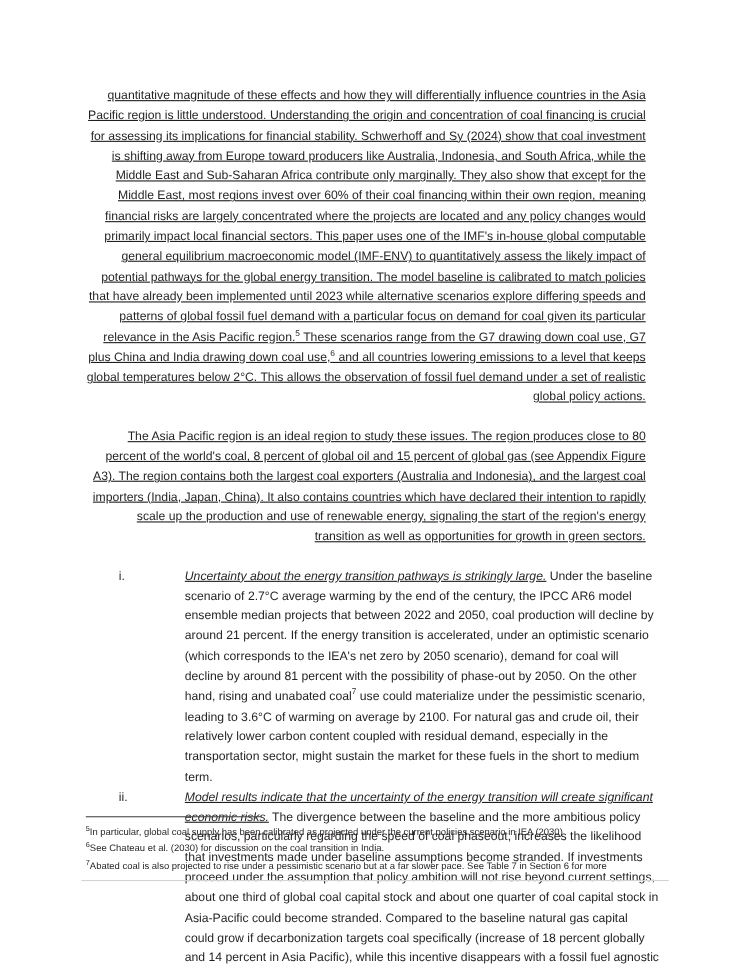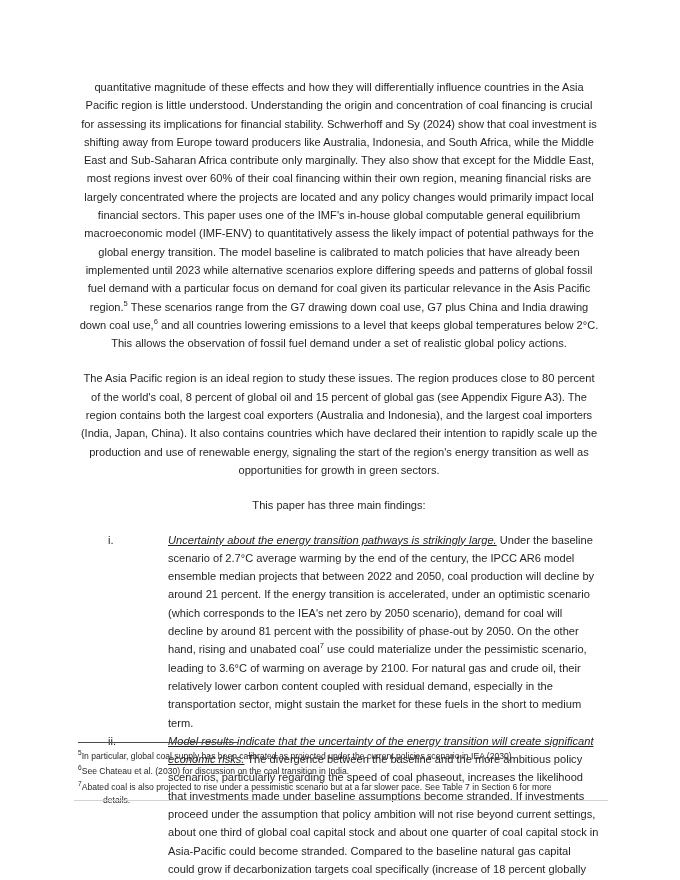--- a/index.html
+++ b/index.html
@@ -18,25 +18,26 @@
     position: relative;
     width: 680px;
     height: 880px;
     box-sizing: border-box;
     padding: 78px 80px 0 78px;
   }
   .body-col {
     width: 522px;
   }
   p.para {
-    margin: 0 0 17px 0;
+    margin: 0 13px 17px 0;
     font-size: 11.1px;
     line-height: 18.3px;
-    text-align: center;
+    text-align: right;
     color: #231f20;
+    text-decoration: underline;
   }
   p.para.tight {
     margin-bottom: 16px;
   }
   sup.fn {
     font-size: 7.6px;
     line-height: 0;
     vertical-align: super;
   }
   ol.findings {
@@ -127,21 +128,20 @@
     color: #8c8c8c;
   }
 </style>
 </head>
 <body>
 
 <div class="page">
   <div class="body-col">
     <p class="para">quantitative magnitude of these effects and how they will differentially influence countries in the Asia Pacific region is little understood. Understanding the origin and concentration of coal financing is crucial for assessing its implications for financial stability. Schwerhoff and Sy (2024) show that coal investment is shifting away from Europe toward producers like Australia, Indonesia, and South Africa, while the Middle East and Sub-Saharan Africa contribute only marginally. They also show that except for the Middle East, most regions invest over 60% of their coal financing within their own region, meaning financial risks are largely concentrated where the projects are located and any policy changes would primarily impact local financial sectors. This paper uses one of the IMF's in-house global computable general equilibrium macroeconomic model (IMF-ENV) to quantitatively assess the likely impact of potential pathways for the global energy transition. The model baseline is calibrated to match policies that have already been implemented until 2023 while alternative scenarios explore differing speeds and patterns of global fossil fuel demand with a particular focus on demand for coal given its particular relevance in the Asis Pacific region.<sup class="fn">5</sup> These scenarios range from the G7 drawing down coal use, G7 plus China and India drawing down coal use,<sup class="fn">6</sup> and all countries lowering emissions to a level that keeps global temperatures below 2°C. This allows the observation of fossil fuel demand under a set of realistic global policy actions.</p>
     <p class="para">The Asia Pacific region is an ideal region to study these issues. The region produces close to 80 percent of the world's coal, 8 percent of global oil and 15 percent of global gas (see Appendix Figure A3). The region contains both the largest coal exporters (Australia and Indonesia), and the largest coal importers (India, Japan, China). It also contains countries which have declared their intention to rapidly scale up the production and use of renewable energy, signaling the start of the region's energy transition as well as opportunities for growth in green sectors.</p>
-    <p class="para tight">This paper has three main findings:</p>
 
     <ol class="findings">
       <li>
         <span class="marker">i.</span>
         <span class="item-text"><span class="it">Uncertainty about the energy transition pathways is strikingly large.</span> Under the baseline scenario of 2.7°C average warming by the end of the century, the IPCC AR6 model ensemble median projects that between 2022 and 2050, coal production will decline by around 21 percent. If the energy transition is accelerated, under an optimistic scenario (which corresponds to the IEA's net zero by 2050 scenario), demand for coal will decline by around 81 percent with the possibility of phase-out by 2050. On the other hand, rising and unabated coal<sup class="fn">7</sup> use could materialize under the pessimistic scenario, leading to 3.6°C of warming on average by 2100. For natural gas and crude oil, their relatively lower carbon content coupled with residual demand, especially in the transportation sector, might sustain the market for these fuels in the short to medium term.</span>
       </li>
       <li>
         <span class="marker">ii.</span>
         <span class="item-text"><span class="it">Model results indicate that the uncertainty of the energy transition will create significant economic risks.</span> The divergence between the baseline and the more ambitious policy scenarios, particularly regarding the speed of coal phaseout, increases the likelihood that investments made under baseline assumptions become stranded. If investments proceed under the assumption that policy ambition will not rise beyond current settings, about one third of global coal capital stock and about one quarter of coal capital stock in Asia-Pacific could become stranded. Compared to the baseline natural gas capital could grow if decarbonization targets coal specifically (increase of 18 percent globally and 14 percent in Asia Pacific), while this incentive disappears with a fossil fuel agnostic energy transition plan (decrease of 16 percent globally and 20 percent in Asia Pacific).</span>
       </li>
@@ -151,20 +151,19 @@
   <div class="footnotes">
     <div class="fn-rule"></div>
     <div class="fn-item">
       <span class="fn-num">5</span><span>In particular, global coal supply has been calibrated as projected under the current policies scenario in IEA (2030)</span>
     </div>
     <div class="fn-item">
       <span class="fn-num">6</span><span>See Chateau et al. (2030) for discussion on the coal transition in India.</span>
     </div>
     <div class="fn-item">
       <span class="fn-num">7</span><span>Abated coal is also projected to rise under a pessimistic scenario but at a far slower pace. See Table 7 in Section 6 for more</span>
-      <span class="fn-cont">details.</span>
     </div>
   </div>
 
   <div class="footer">
     <div class="footer-rule"></div>
   </div>
 </div>
 
 </body></html>

